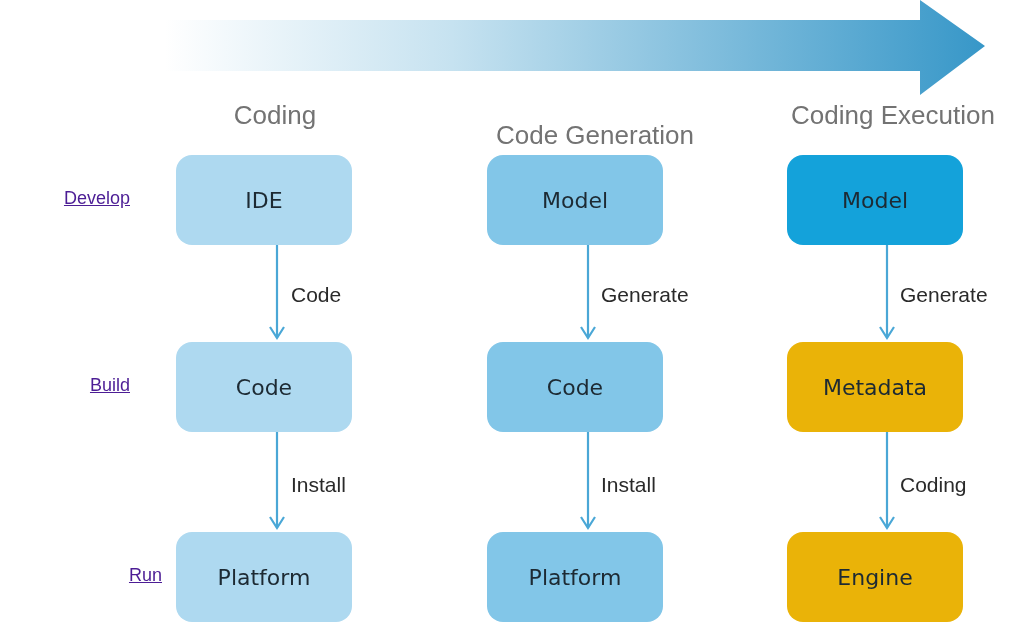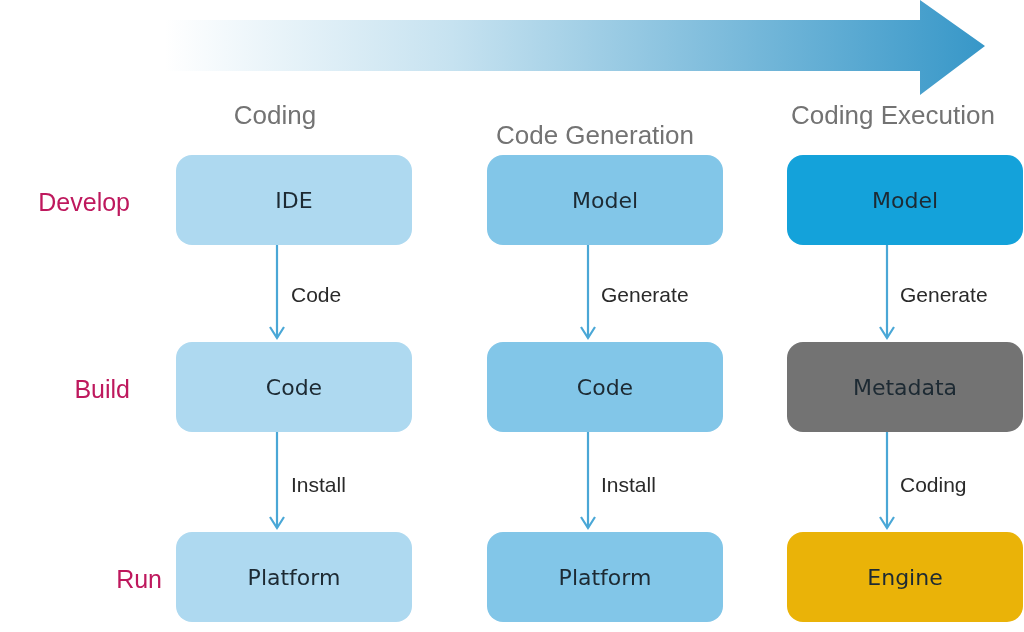--- a/index.html
+++ b/index.html
@@ -1,20 +1,20 @@
 <!DOCTYPE html>
 <html><head>
   <meta charset="utf-8">
   <style>
     html, body { margin:0; padding:0; background:#ffffff; }
     body { width:1024px; height:632px; position:relative; overflow:hidden; font-family:"Liberation Sans", sans-serif; color:#222; }
     #big-arrow { position:absolute; left:0; top:0; }
     .col-header { position:absolute; top:100px; font-size:26px; color:#737373; text-align:center; width:260px; }
-    .row-label { position:absolute; font-size:25px; color:#be185d; text-align:right; width:130px; left:0; }
-    .box { position:absolute; width:236px; height:90px; border-radius:16px; display:flex; align-items:center; justify-content:center; font-family:"DejaVu Sans", sans-serif; font-size:22px; color:#1d2a33; }
+    .row-label { position:absolute; font-size:18px; color:#4c1d95; text-align:right; width:130px; left:0;text-decoration:underline; }
+    .box { position:absolute; width:176px; height:90px; border-radius:16px; display:flex; align-items:center; justify-content:center; font-family:"DejaVu Sans", sans-serif; font-size:22px; color:#1d2a33; }
     .c1 .box { background:#aed9f0; }
     .c2 .box { background:#82c6e8; }
     .c3 .box { background:#14a2da; }
     .edge-label { position:absolute; font-size:21px; color:#2a2a2a; }
     svg.conn { position:absolute; left:0; top:0; }
   </style>
 </head>
 <body>
 
 <svg id="big-arrow" width="1024" height="100">
@@ -66,17 +66,17 @@
 <div class="c2">
   <div class="box" style="left: 487px; top: 155px; background: rgb(130, 198, 232);">Model</div>
   <div class="box" style="left: 487px; top: 342px; background: rgb(130, 198, 232);">Code</div>
   <div class="box" style="left: 487px; top: 532px; background: rgb(130, 198, 232);">Platform</div>
   <div class="edge-label" style="left:601px; top:283px;">Generate</div>
   <div class="edge-label" style="left:601px; top:473px;">Install</div>
 </div>
 
 <div class="c3">
   <div class="box" style="left: 787px; top: 155px; background: rgb(20, 162, 218);">Model</div>
-  <div class="box" style="left: 787px; top: 342px; background: #737373;">Metadata</div>
+  <div class="box" style="left: 787px; top: 342px; background: #eab308;">Metadata</div>
   <div class="box" style="left: 787px; top: 532px; background: #eab308;">Engine</div>
   <div class="edge-label" style="left:900px; top:283px;">Generate</div>
   <div class="edge-label" style="left:900px; top:473px;">Coding</div>
 </div>
 
 </body></html>

